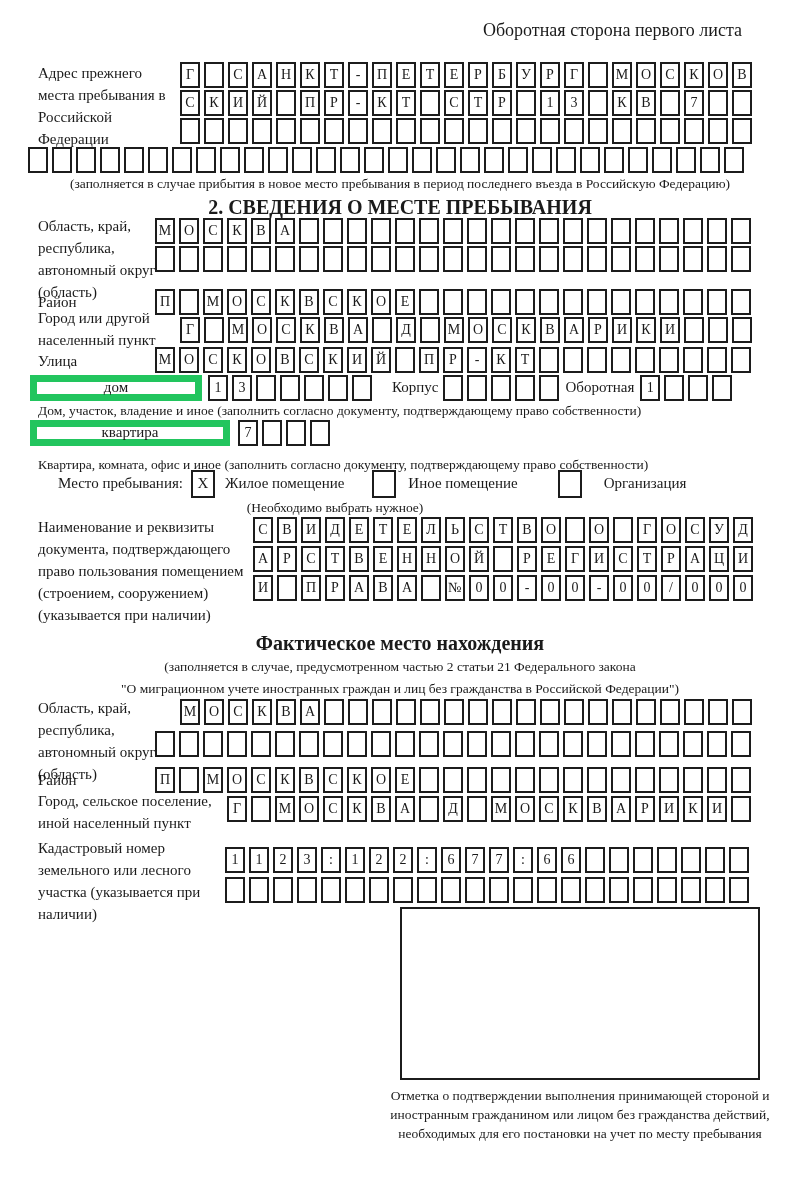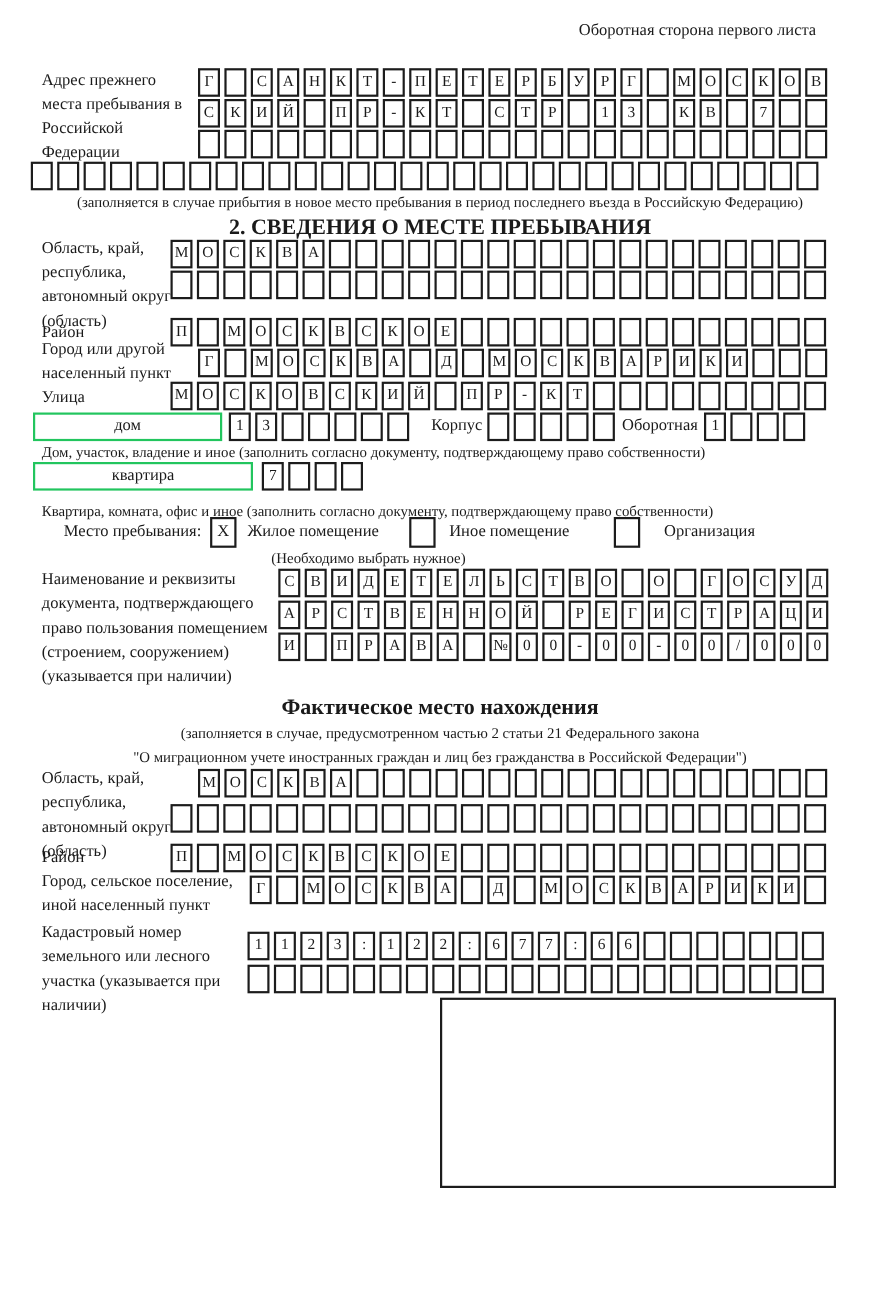--- a/index.html
+++ b/index.html
@@ -1,29 +1,29 @@
 <!DOCTYPE html>
 <html><head>
 <meta charset="utf-8">
 <style>
   html,body{margin:0;padding:0;background:#ffffff;}
   .sheet{position:relative;width:800px;height:1180px;background:#fff;
          font-family:"Liberation Serif","DejaVu Serif",serif;color:#1a1a1a;overflow:hidden;}
-  .note{position:absolute;left:0;top:20px;width:742px;text-align:right;font-size:15px;}
+  .note{position:absolute;left:0;top:20px;width:742px;text-align:right;font-size:18px;}
   .lbl{position:absolute;font-size:15px;line-height:22px;}
   .cap{position:absolute;font-size:13.5px;line-height:18px;}
   .cap.center{left:0;width:100%;text-align:center;}
   .title{position:absolute;left:0;width:100%;text-align:center;font-weight:bold;font-size:20px;}
   .cells{position:absolute;display:flex;white-space:nowrap;}
   .cell{display:inline-flex;align-items:center;justify-content:center;flex:0 0 20px;
         width:20px;height:26px;box-sizing:border-box;border:2px solid #1c1c1c;
         margin-right:4px;font-size:14px;background:#fff;}
   .row{position:absolute;display:flex;align-items:center;height:27px;}
   .widebox{display:inline-flex;align-items:center;justify-content:center;height:26px;
-           box-sizing:border-box;border:2px solid #22c55e;font-size:15px;background:#fff;}
+           box-sizing:border-box;border:7px solid #22c55e;font-size:15px;background:#fff;}
   .inlbl{font-size:15px;white-space:nowrap;margin-left:20px;}
   .chk{display:inline-flex;align-items:center;justify-content:center;width:24px;height:28px;
        box-sizing:border-box;border:2px solid #1c1c1c;font-size:15px;background:#fff;}
   .stampbox{position:absolute;left:400px;top:907px;width:360px;height:173px;
             box-sizing:border-box;border:2px solid #1c1c1c;background:#fff;}
   .stampcap{position:absolute;left:385px;top:1086px;width:390px;text-align:center;
             font-size:13.5px;line-height:19px;}
 </style>
 </head>
 <body>
@@ -569,14 +569,15 @@
       <span class="cell"></span>
       <span class="cell"></span>
       <span class="cell"></span>
       <span class="cell"></span>
       <span class="cell"></span>
       <span class="cell"></span>
       <span class="cell"></span>
     </div>
 
   <div class="stampbox"></div>
+  <div class="stampcap">Отметка о подтверждении выполнения принимающей стороной и иностранным гражданином или лицом без гражданства действий, необходимых для его постановки на учет по месту пребывания</div>
 
 </div>
 
 </body></html>

